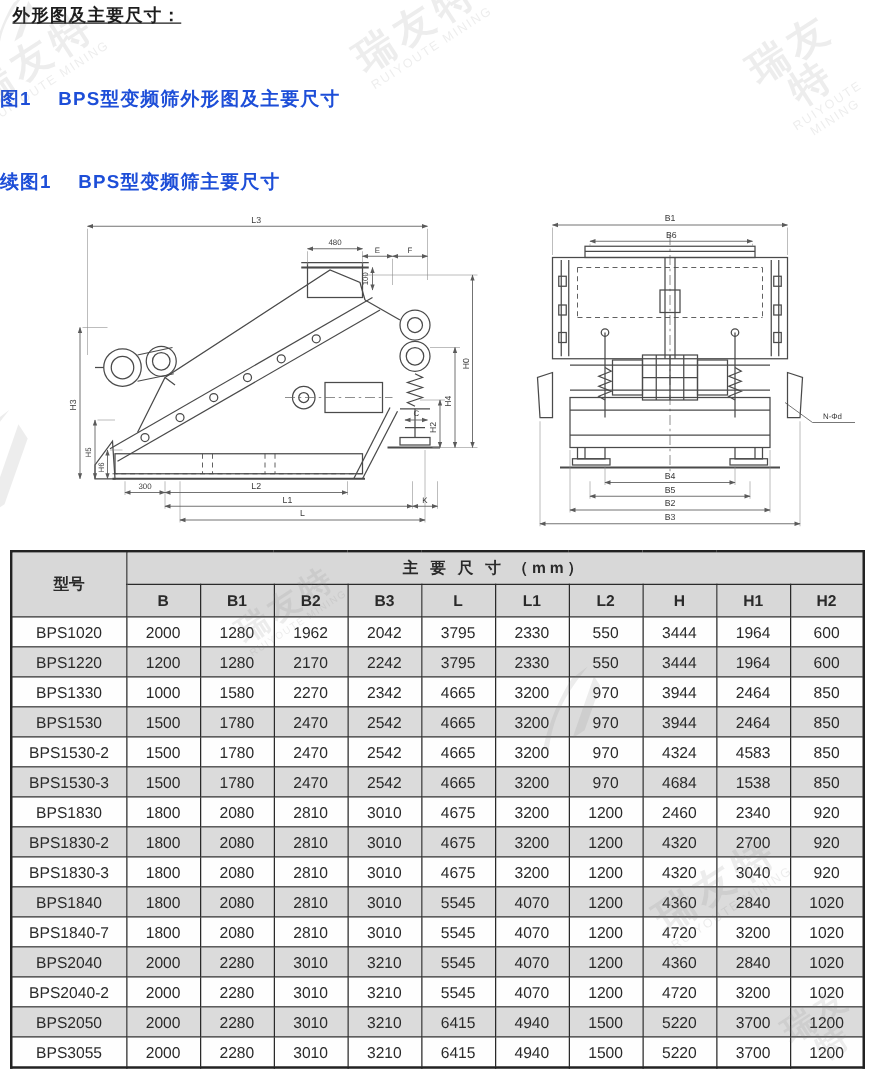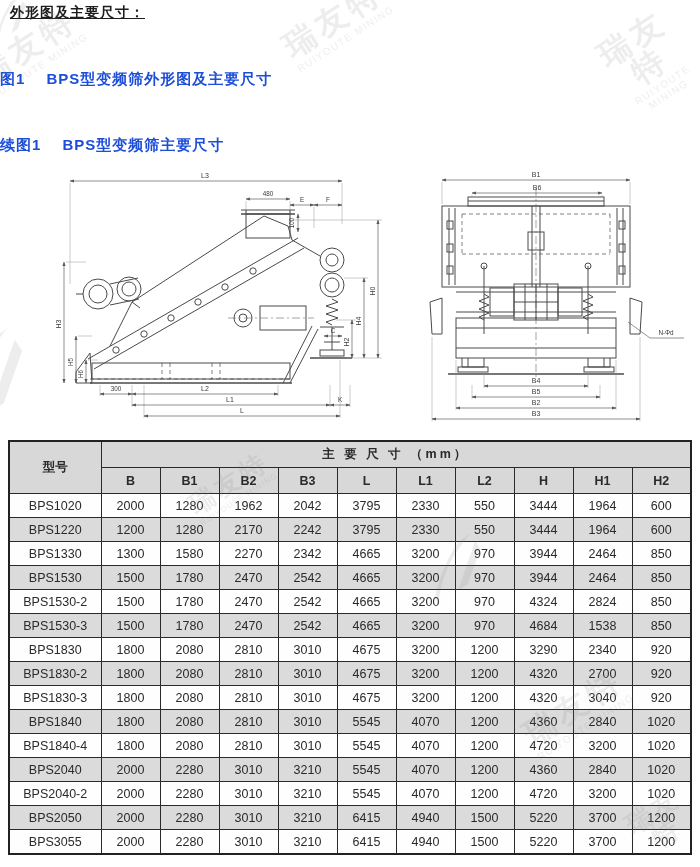--- a/index.html
+++ b/index.html
@@ -381,21 +381,21 @@
       <td>2242</td>
       <td>3795</td>
       <td>2330</td>
       <td>550</td>
       <td>3444</td>
       <td>1964</td>
       <td>600</td>
     </tr>
           <tr>
       <td>BPS1330</td>
-      <td>1300</td>
+      <td>1000</td>
       <td>1580</td>
       <td>2270</td>
       <td>2342</td>
       <td>4665</td>
       <td>3200</td>
       <td>970</td>
       <td>3944</td>
       <td>2464</td>
       <td>850</td>
     </tr>
@@ -415,21 +415,21 @@
           <tr>
       <td>BPS1530-2</td>
       <td>1500</td>
       <td>1780</td>
       <td>2470</td>
       <td>2542</td>
       <td>4665</td>
       <td>3200</td>
       <td>970</td>
       <td>4324</td>
-      <td>2824</td>
+      <td>4583</td>
       <td>850</td>
     </tr>
           <tr>
       <td>BPS1530-3</td>
       <td>1500</td>
       <td>1780</td>
       <td>2470</td>
       <td>2542</td>
       <td>4665</td>
       <td>3200</td>
@@ -440,21 +440,21 @@
     </tr>
           <tr>
       <td>BPS1830</td>
       <td>1800</td>
       <td>2080</td>
       <td>2810</td>
       <td>3010</td>
       <td>4675</td>
       <td>3200</td>
       <td>1200</td>
-      <td>3290</td>
+      <td>2460</td>
       <td>2340</td>
       <td>920</td>
     </tr>
           <tr>
       <td>BPS1830-2</td>
       <td>1800</td>
       <td>2080</td>
       <td>2810</td>
       <td>3010</td>
       <td>4675</td>
@@ -484,21 +484,21 @@
       <td>2810</td>
       <td>3010</td>
       <td>5545</td>
       <td>4070</td>
       <td>1200</td>
       <td>4360</td>
       <td>2840</td>
       <td>1020</td>
     </tr>
           <tr>
-      <td>BPS1840-4</td>
+      <td>BPS1840-7</td>
       <td>1800</td>
       <td>2080</td>
       <td>2810</td>
       <td>3010</td>
       <td>5545</td>
       <td>4070</td>
       <td>1200</td>
       <td>4720</td>
       <td>3200</td>
       <td>1020</td>

